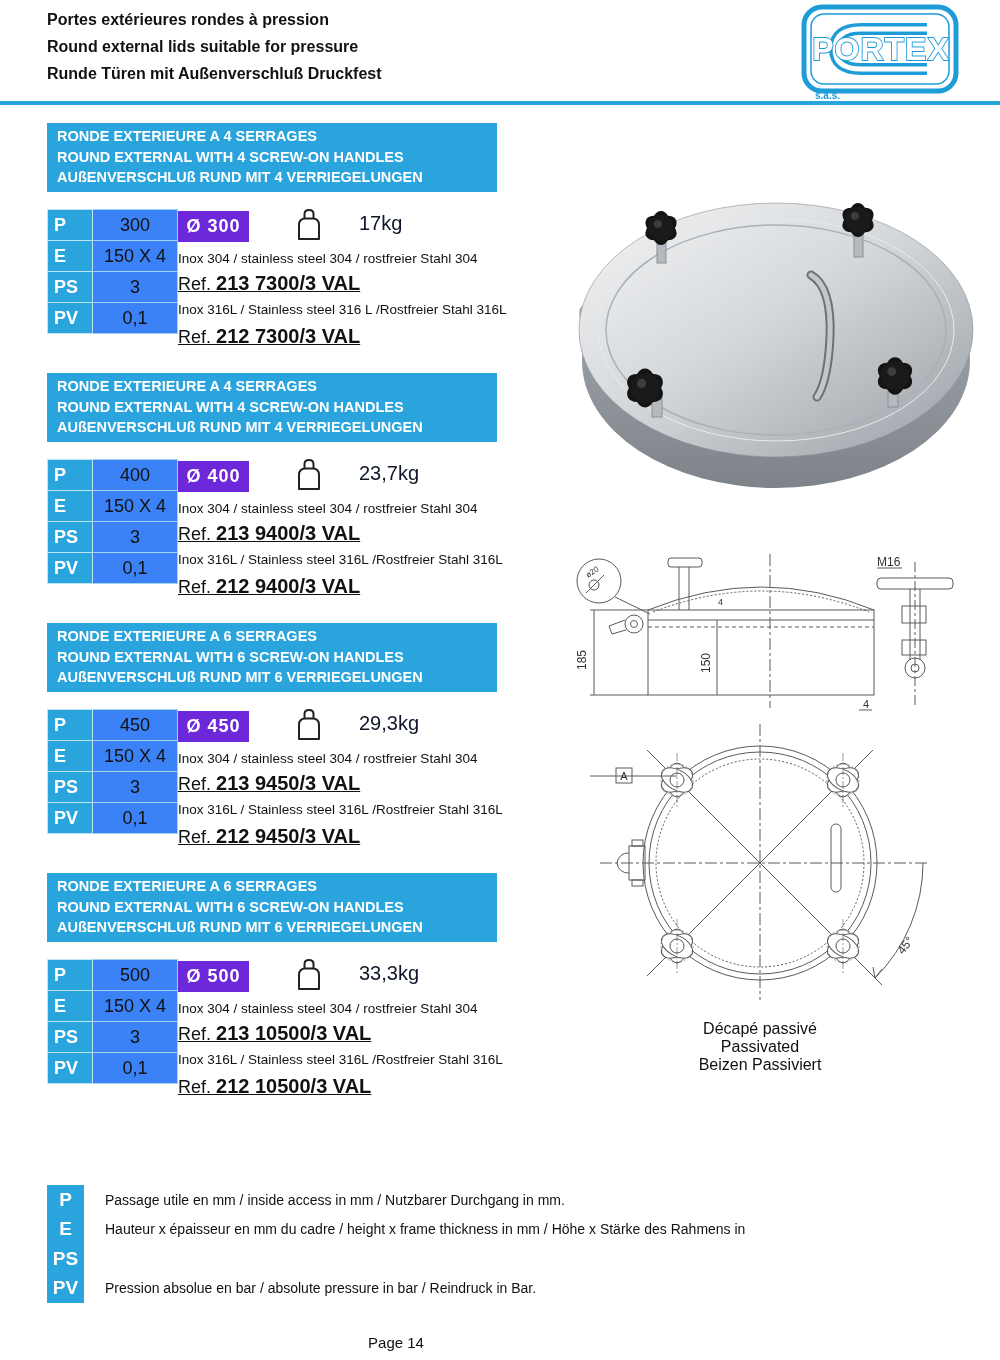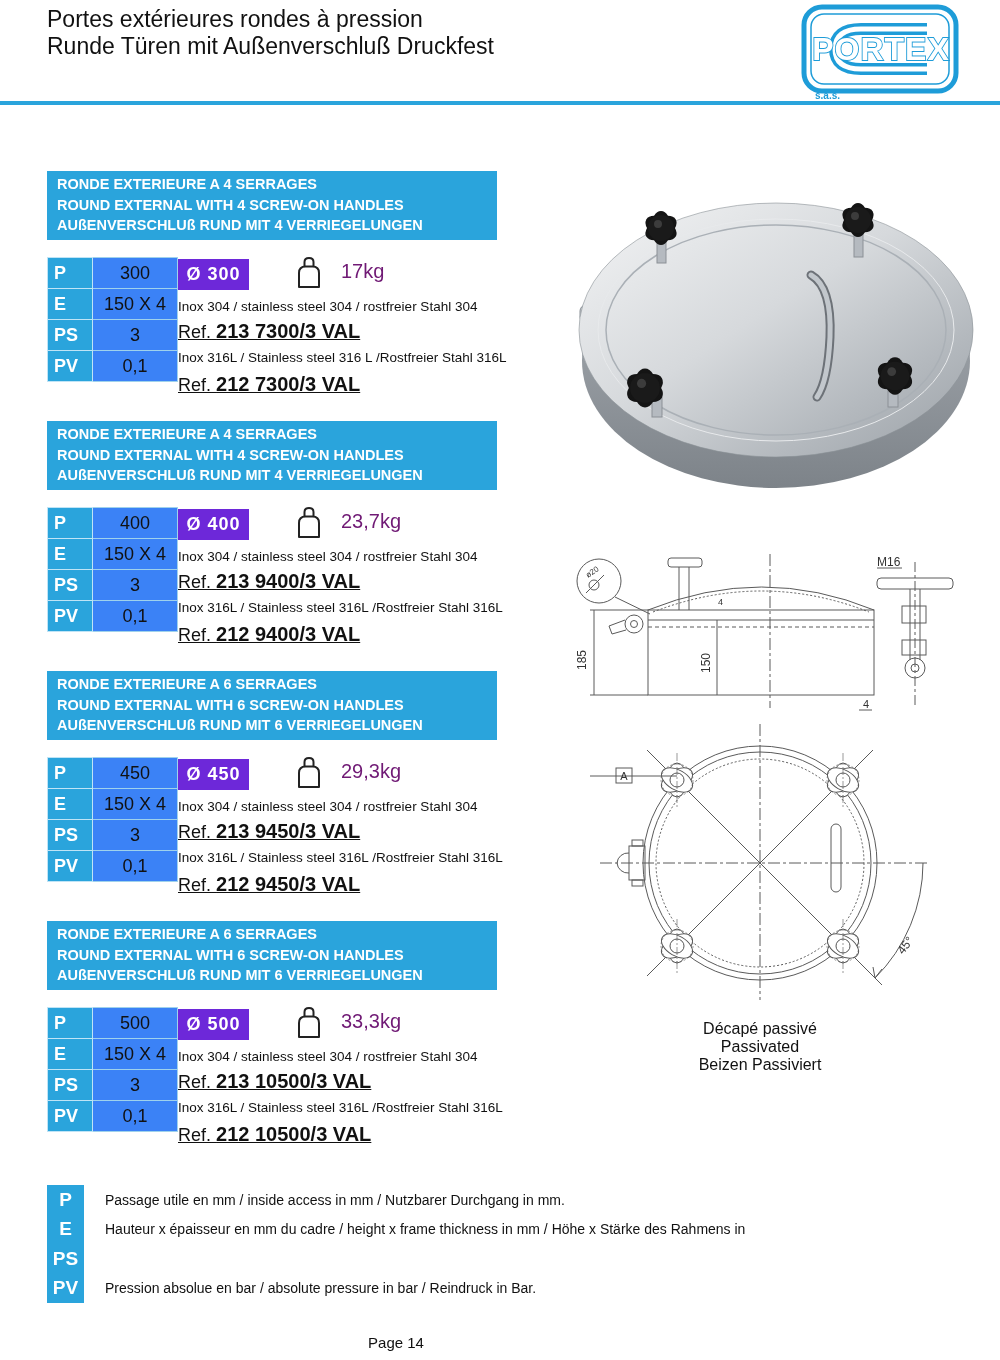--- a/index.html
+++ b/index.html
@@ -1,36 +1,36 @@
 <!DOCTYPE html>
 <html><head>
 <meta charset="utf-8">
 <style>
   html,body{margin:0;padding:0;background:#fff;}
   body{font-family:"Liberation Sans", sans-serif; color:#1b1b1b;}
   #page{position:relative;width:1000px;height:1360px;background:#fff;overflow:hidden;}
 
   
-  .title{position:absolute;left:47px;top:6px;font-size:23px;font-weight:normal;line-height:27px;color:#111;white-space:nowrap;}
+  .title{position:absolute;left:47px;top:6px;font-size:16px;font-weight:bold;line-height:27px;color:#111;white-space:nowrap;}
   .blue-rule{position:absolute;left:0;top:101px;width:1000px;height:4px;background:#2aa4dc;}
   .logo{position:absolute;left:799px;top:3px;width:164px;height:98px;}
 
   
-  .product{position:absolute;left:47px;width:480px;height:188px;margin-top:48px;}
+  .product{position:absolute;left:47px;width:480px;height:188px;}
   .sec-header{position:absolute;left:0;top:0;width:440px;background:#2aa4dc;color:#fff;font-weight:bold;
               font-size:14.5px;line-height:20.5px;padding:3px 0 4px 10px;white-space:nowrap;}
   table.spec{position:absolute;left:0;top:86px;border-collapse:collapse;}
   table.spec th{width:38px;height:28px;background:#2aa4dc;color:#fff;font-size:18px;font-weight:bold;
                 text-align:left;padding:0 0 0 6px;border:1.5px solid #bfe4f6;}
   table.spec td{width:82px;height:28px;background:#3b82f6;color:#111;font-size:18px;text-align:center;
                 border:1.5px solid #9fd2ec;}
   .badge{position:absolute;left:131px;top:88px;width:71px;height:31px;background:#6d28d9;color:#fff;
          font-size:18px;font-weight:bold;display:flex;align-items:center;justify-content:center;letter-spacing:1px;}
   .wicon{position:absolute;left:248px;top:83px;width:28px;height:36px;}
-  .wtext{position:absolute;left:294px;top:89px;font-size:20px;color:#701a75;}
+  .wtext{position:absolute;left:312px;top:89px;font-size:20px;color:#0f172a;}
   .mat{position:absolute;left:131px;font-size:13.5px;color:#111;white-space:nowrap;}
   .ref{position:absolute;left:131px;font-size:18px;color:#111;white-space:nowrap;text-decoration:underline;}
   .ref strong{font-size:20px;font-weight:bold;}
   .m1{top:128px}.r1{top:149px}.m2{top:179px}.r2{top:202px}
 
   
   .fig{position:absolute;}
   .finish{position:absolute;left:640px;top:1020px;width:240px;text-align:center;font-size:16px;line-height:18px;color:#111;}
 
   
@@ -45,20 +45,21 @@
   svg text{font-family:"Liberation Sans", sans-serif;}
   .dline{stroke:#5a5a5a;stroke-width:1;fill:none;}
 </style>
 </head>
 <body>
 
 <div id="page">
 
   <div class="title">
     <div>Portes extérieures rondes à pression</div>
+    <div>Round external lids suitable for pressure</div>
     <div>Runde Türen mit Außenverschluß Druckfest</div>
   </div>
   <div class="blue-rule"></div>
 
   <svg class="logo" viewBox="0 0 164 98">
     <rect x="5" y="4" width="152" height="84" rx="18" fill="#fff" stroke="#1e9cd8" stroke-width="5"></rect>
     <rect x="12" y="11" width="138" height="70" rx="13" fill="none" stroke="#1e9cd8" stroke-width="1.5"></rect>
     <path d="M128 26 H62 Q36 26 36 46 Q36 66 62 66 H128" fill="none" stroke="#1e9cd8" stroke-width="12"></path>
     <path d="M128 26 H62 Q36 26 36 46 Q36 66 62 66 H128" fill="none" stroke="#ffffff" stroke-width="5"></path>
     <text x="82" y="57" text-anchor="middle" font-size="32" font-weight="bold" letter-spacing="1" fill="#ffffff" stroke="#1e9cd8" stroke-width="1.8" paint-order="stroke">PORTEX</text>

